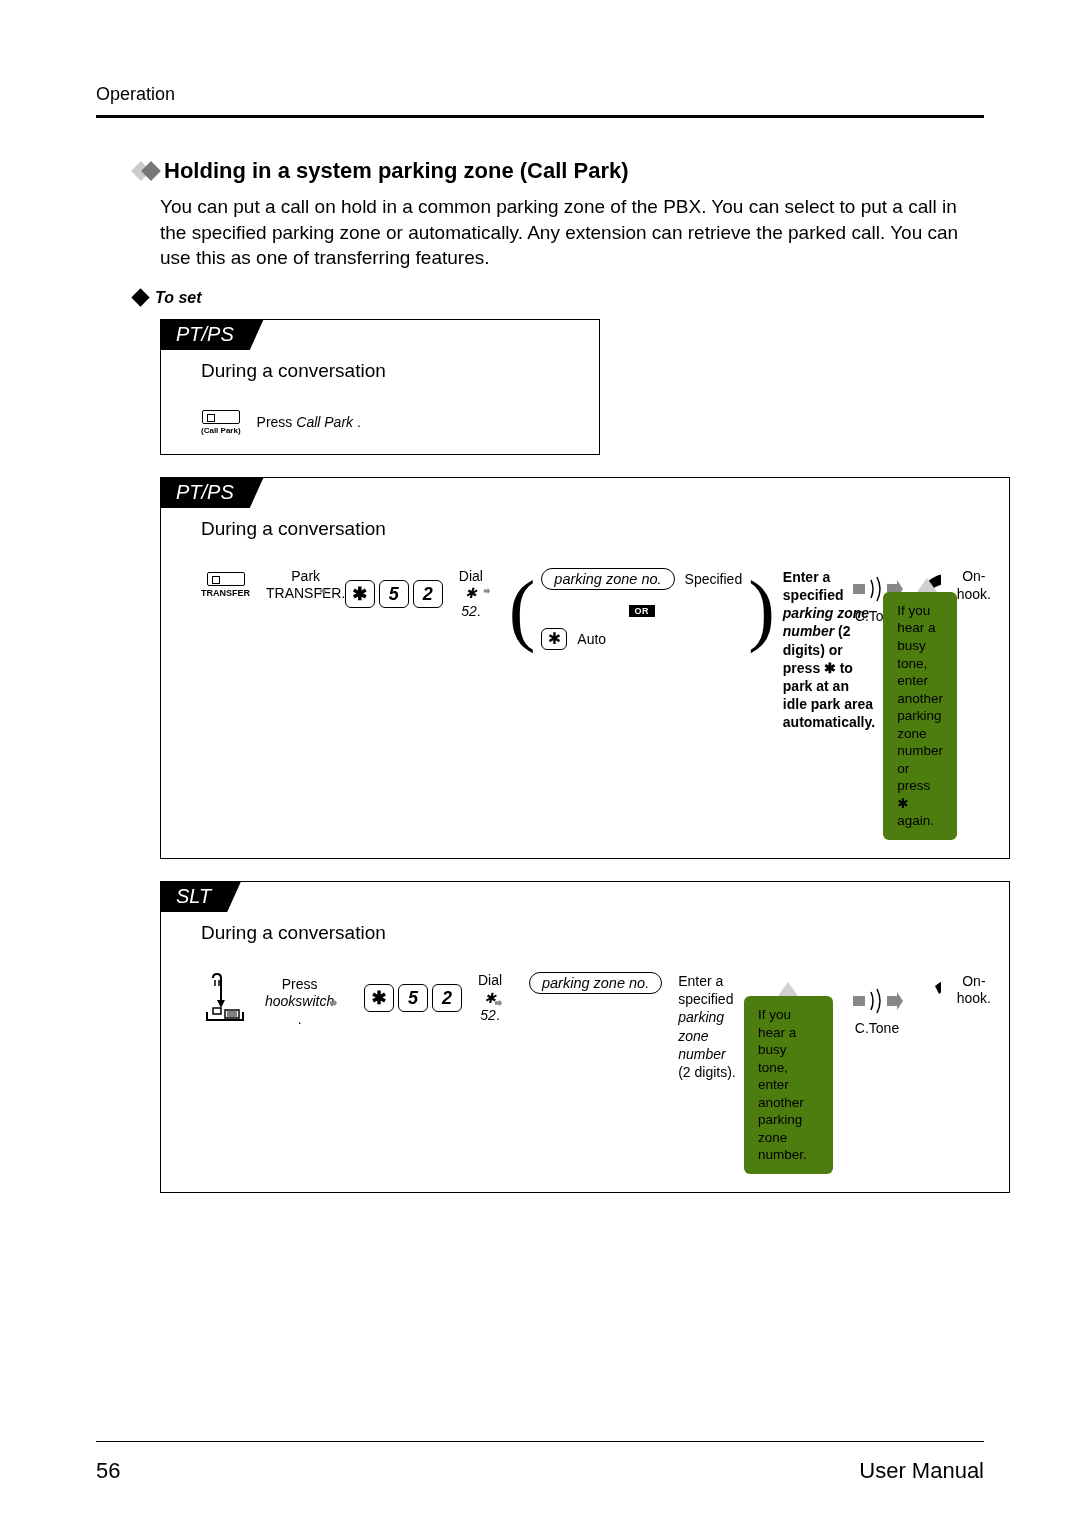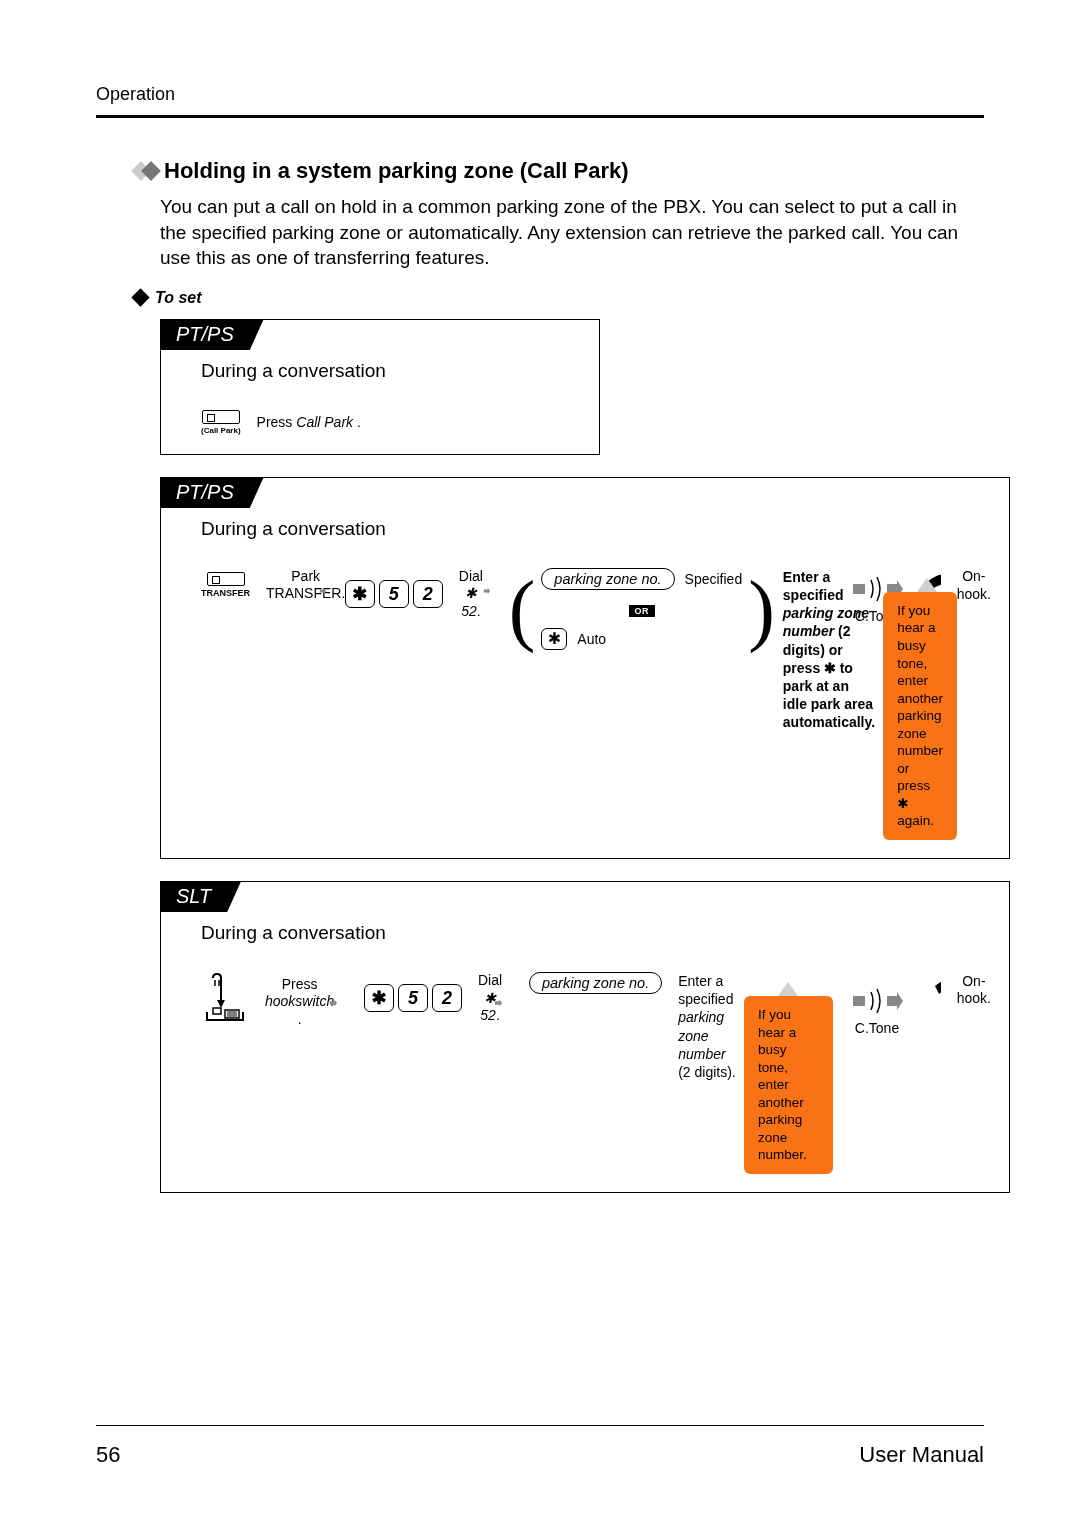--- a/index.html
+++ b/index.html
@@ -225,21 +225,21 @@
   .ctone-col {
     display: flex;
     flex-direction: column;
     align-items: center;
     gap: 4px;
   }
   .ctone-label {
     font-size: 14px;
   }
   .note-bubble {
-    background: #f97316;
+    background: #4d7c0f;
     border-radius: 6px;
     font-size: 13.5px;
     padding: 10px 14px;
     position: relative;
     margin-top: 24px;
     width: 250px;
     line-height: 1.3;
   }
   .note-bubble::before {
     content: "";
@@ -253,21 +253,21 @@
   .desc-block {
     font-size: 14px;
     line-height: 1.3;
     text-align: left;
     width: 210px;
   }
   .desc-block .ital { font-style: italic; }
   .hookswitch-icon svg { width: 48px; height: 56px; }
   .footer {
     position: absolute;
-    bottom: 60px;
+    bottom: 44px;
     left: 96px;
     right: 96px;
   }
   .thin-rule {
     border: none;
     border-top: 1px solid #000;
     margin: 0 0 16px 0;
   }
   .footer-row {
     display: flex;

